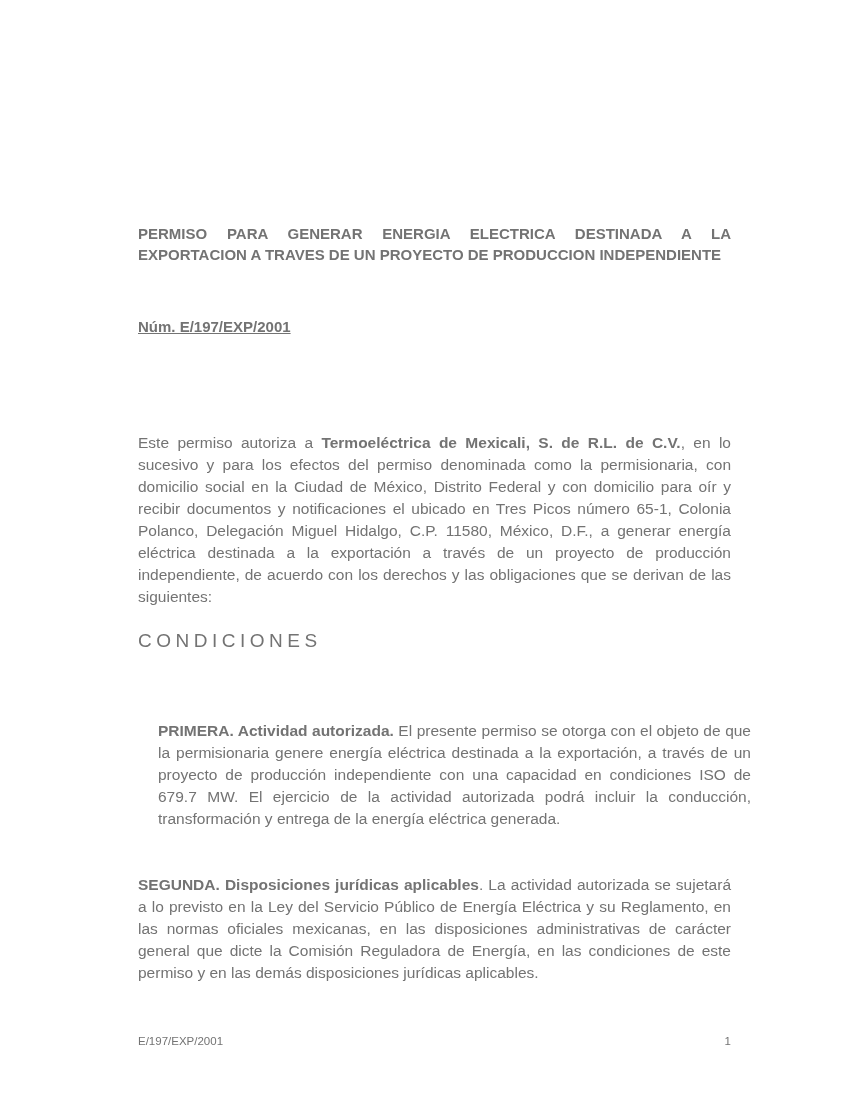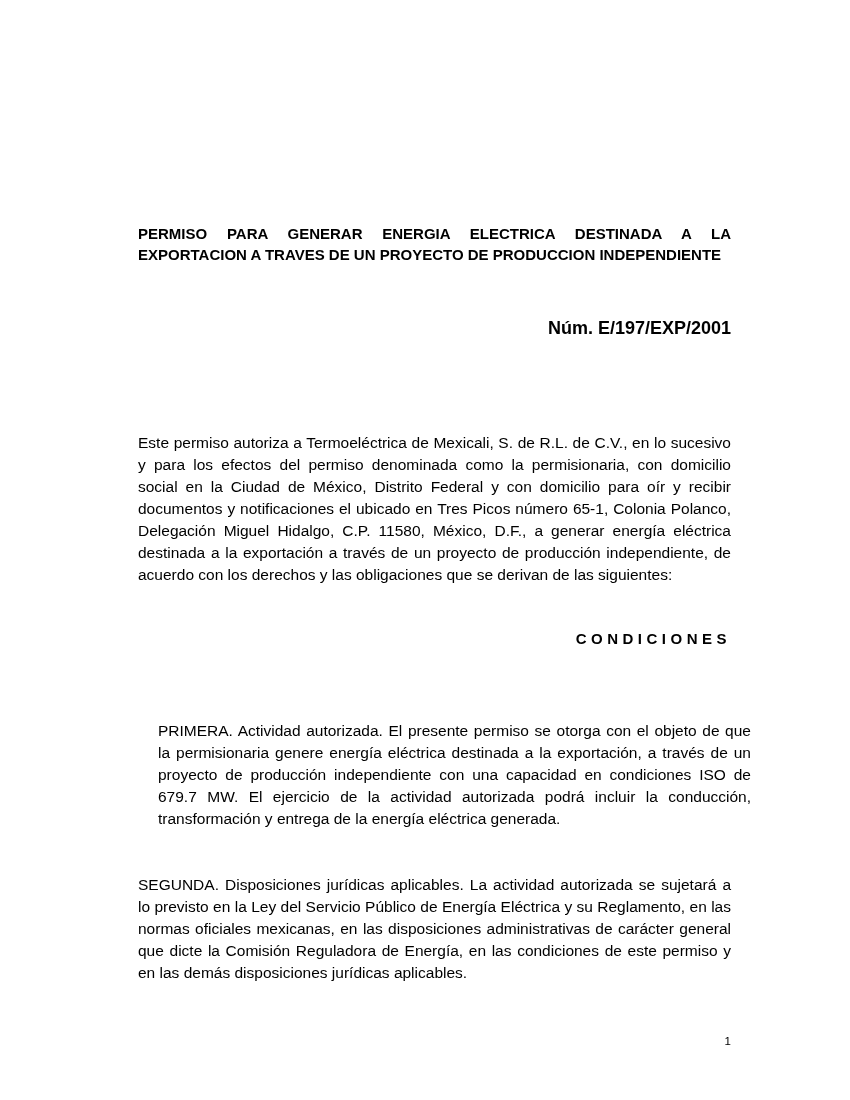--- a/index.html
+++ b/index.html
@@ -6,57 +6,58 @@
     margin: 0;
     padding: 0;
     background: #ffffff;
   }
   .page {
     position: relative;
     width: 850px;
     height: 1100px;
     background: #ffffff;
     font-family: "Liberation Sans", sans-serif;
-    color: #000000;
+    color: #737373;
     overflow: hidden;
   }
   .block {
     position: absolute;
     left: 138px;
     width: 593px;
   }
   .doc-title {
     top: 223px;
     font-size: 15px;
     font-weight: bold;
     line-height: 21px;
     text-align: justify;
   }
   .doc-number {
     top: 318px;
-    font-size: 18px;
+    font-size: 15px;
     font-weight: bold;
-    text-align: right;
+    text-align: left;
+    text-decoration: underline;
   }
   .para {
     font-size: 15.5px;
     line-height: 22px;
     text-align: justify;
   }
   .intro-para { top: 416px; }
   .section-heading {
     top: 630px;
-    font-size: 15px;
-    font-weight: bold;
-    text-align: right;
+    font-size: 19px;
+    font-weight: normal;
+    text-align: left;
     letter-spacing: 4.5px;
   }
   .condition-1 { top: 704px; margin-left: 20px; }
   .condition-2 { top: 858px; }
-  .bold-lead { font-weight: normal; }
+  .bold-lead { font-weight: bold; }
   .footer-left {
     top: 1035px;
     font-size: 11.5px;
     text-align: left;
   }
   .footer-right {
     top: 1035px;
     font-size: 11.5px;
     text-align: right;
   }
@@ -71,16 +72,17 @@
   <div class="block doc-number">Núm. E/197/EXP/2001</div>
 
   <p class="block para intro-para"><span>Este permiso autoriza a </span><span class="bold-lead">Termoeléctrica de Mexicali, S. de R.L. de C.V.</span><span>, en lo sucesivo y para los efectos del permiso denominada como la permisionaria, con domicilio social en la Ciudad de México, Distrito Federal y con domicilio para oír y recibir documentos y notificaciones el ubicado en Tres Picos número 65-1, Colonia Polanco, Delegación Miguel Hidalgo, C.P. 11580, México, D.F., a generar energía eléctrica destinada a la exportación a través de un proyecto de producción independiente, de acuerdo con los derechos y las obligaciones que se derivan de las siguientes:</span></p>
 
   <div class="block section-heading">CONDICIONES</div>
 
   <p class="block para condition-1"><span class="bold-lead">PRIMERA. Actividad autorizada.</span><span> El presente permiso se otorga con el objeto de que la permisionaria genere energía eléctrica destinada a la exportación, a través de un proyecto de producción independiente con una capacidad en condiciones ISO de 679.7 MW. El ejercicio de la actividad autorizada podrá incluir la conducción, transformación y entrega de la energía eléctrica generada.</span></p>
 
   <p class="block para condition-2"><span class="bold-lead">SEGUNDA. Disposiciones jurídicas aplicables</span><span>. La actividad autorizada se sujetará a lo previsto en la Ley del Servicio Público de Energía Eléctrica y su Reglamento, en las normas oficiales mexicanas, en las disposiciones administrativas de carácter general que dicte la Comisión Reguladora de Energía, en las condiciones de este permiso y en las demás disposiciones jurídicas aplicables.</span></p>
 
+  <div class="block footer-left">E/197/EXP/2001</div>
 
   <div class="block footer-right">1</div>
 
 </div>
 
 </body></html>

